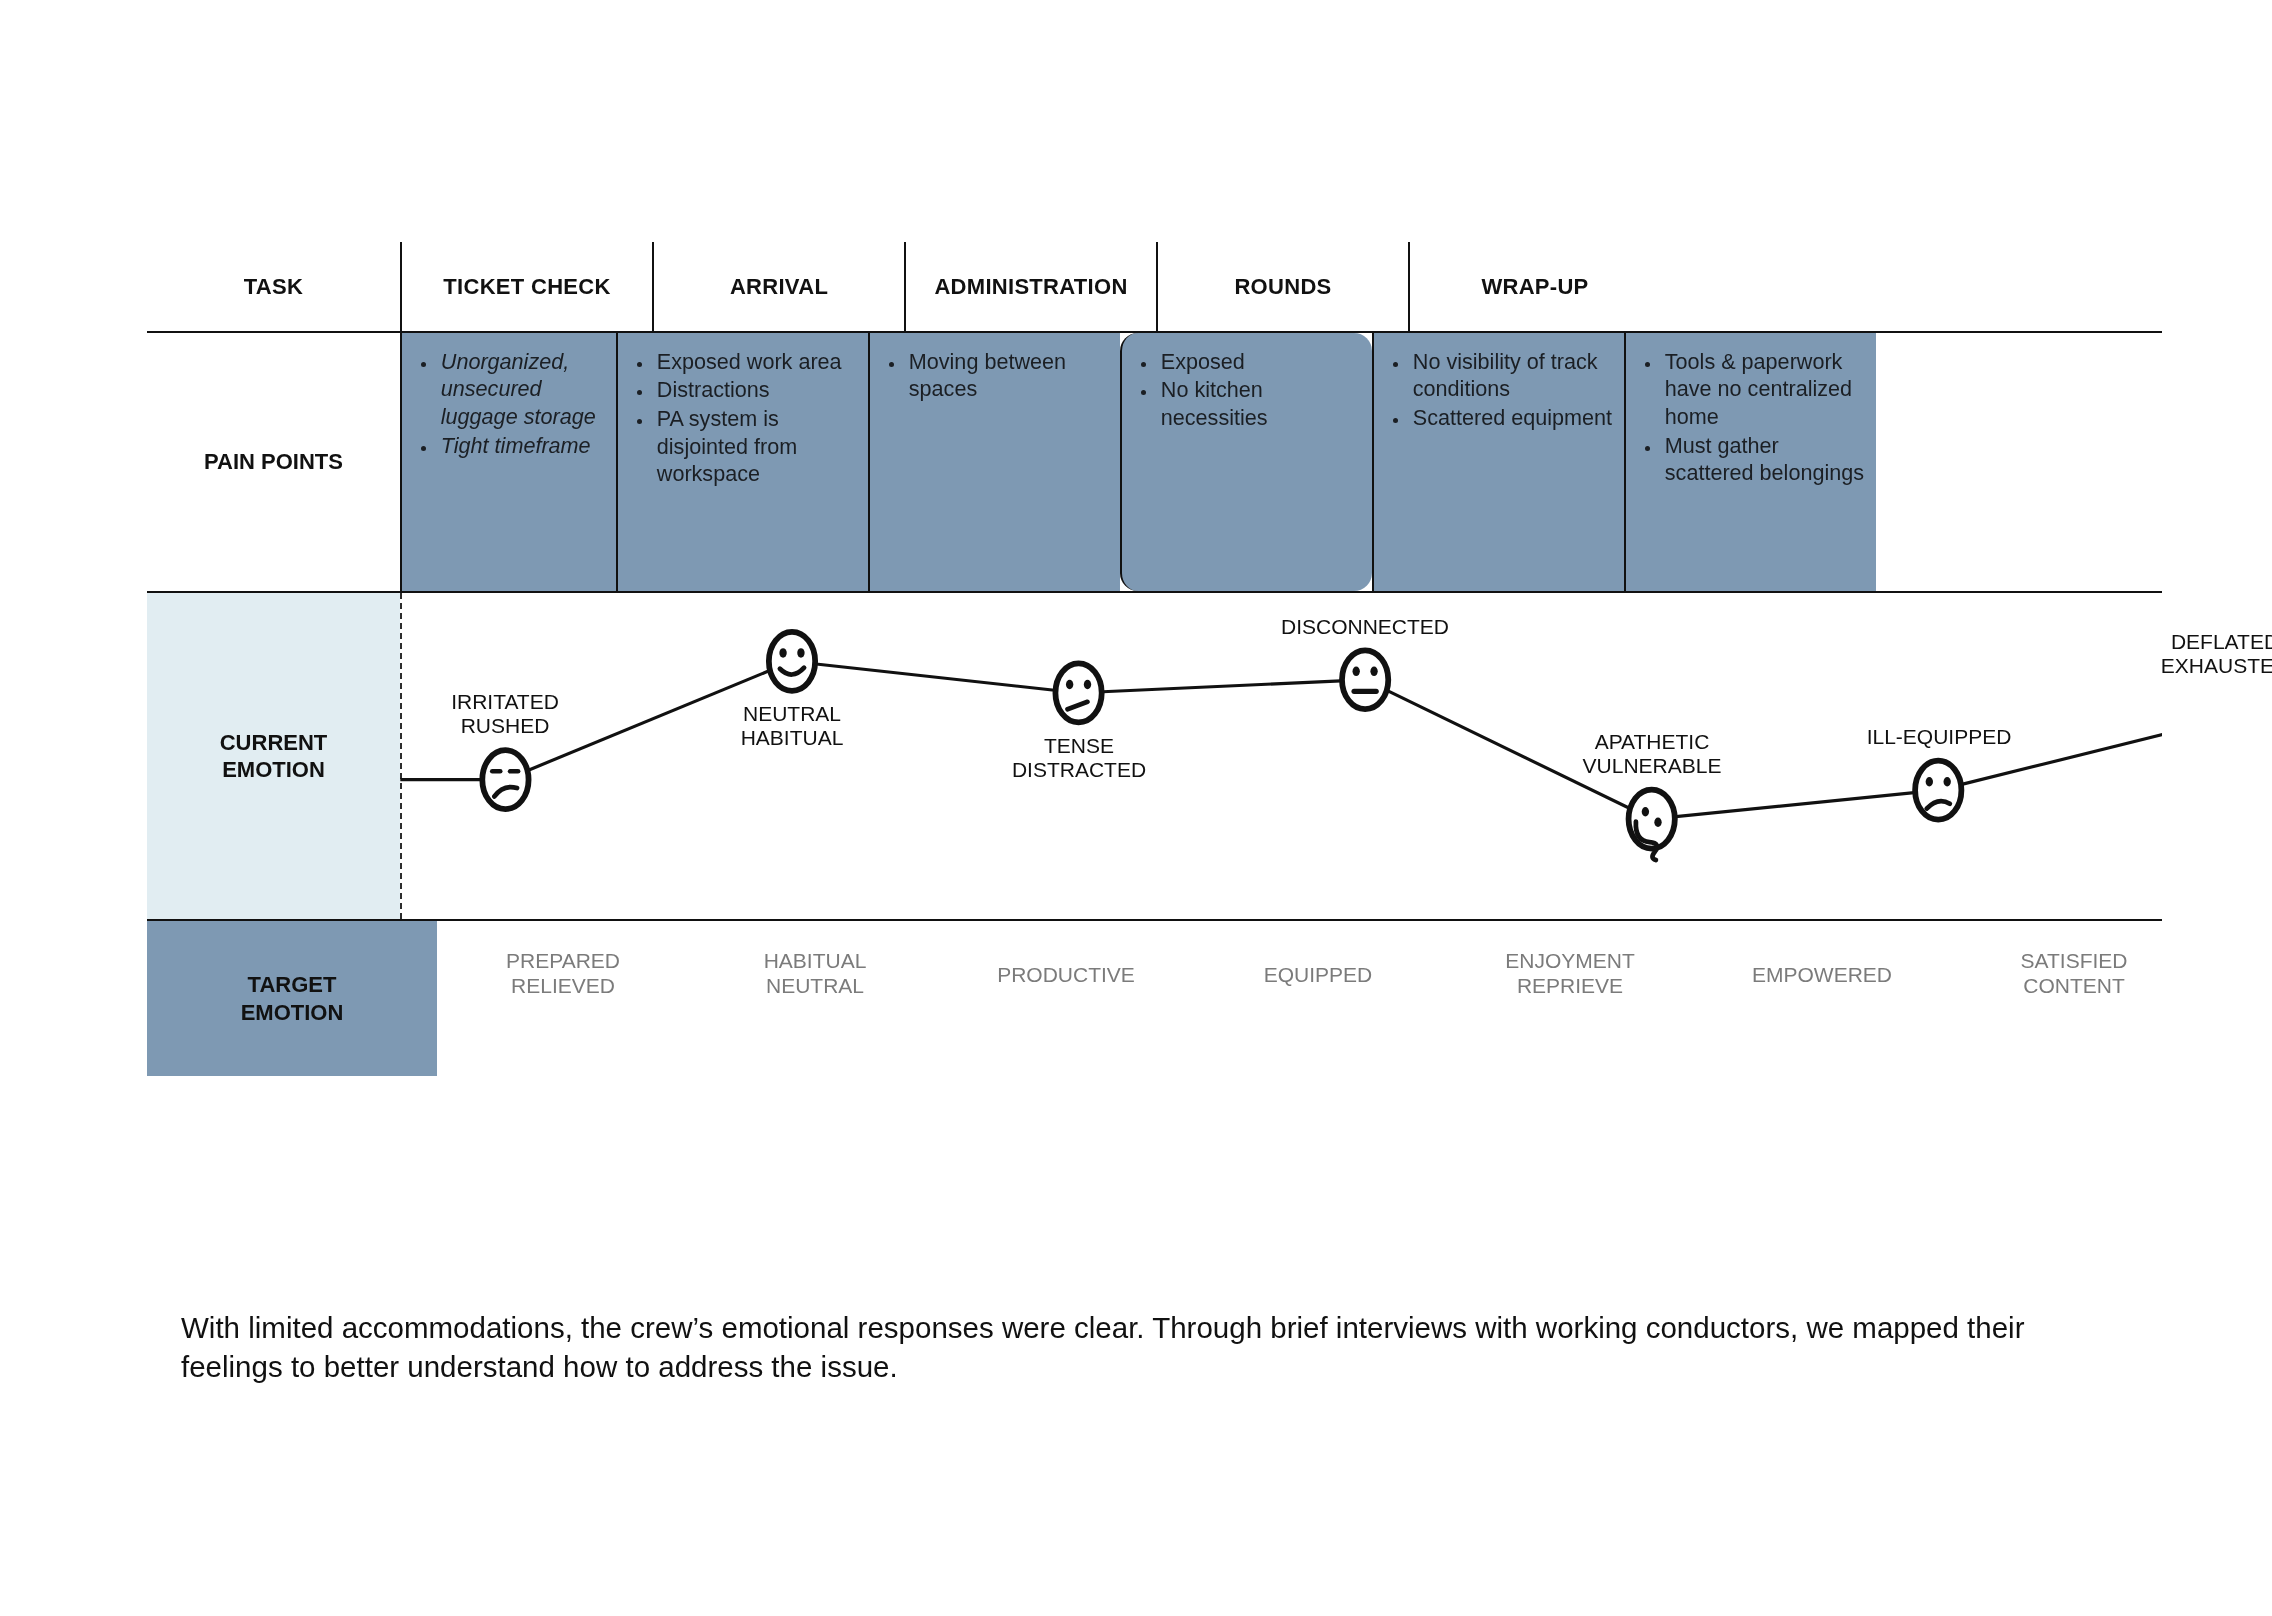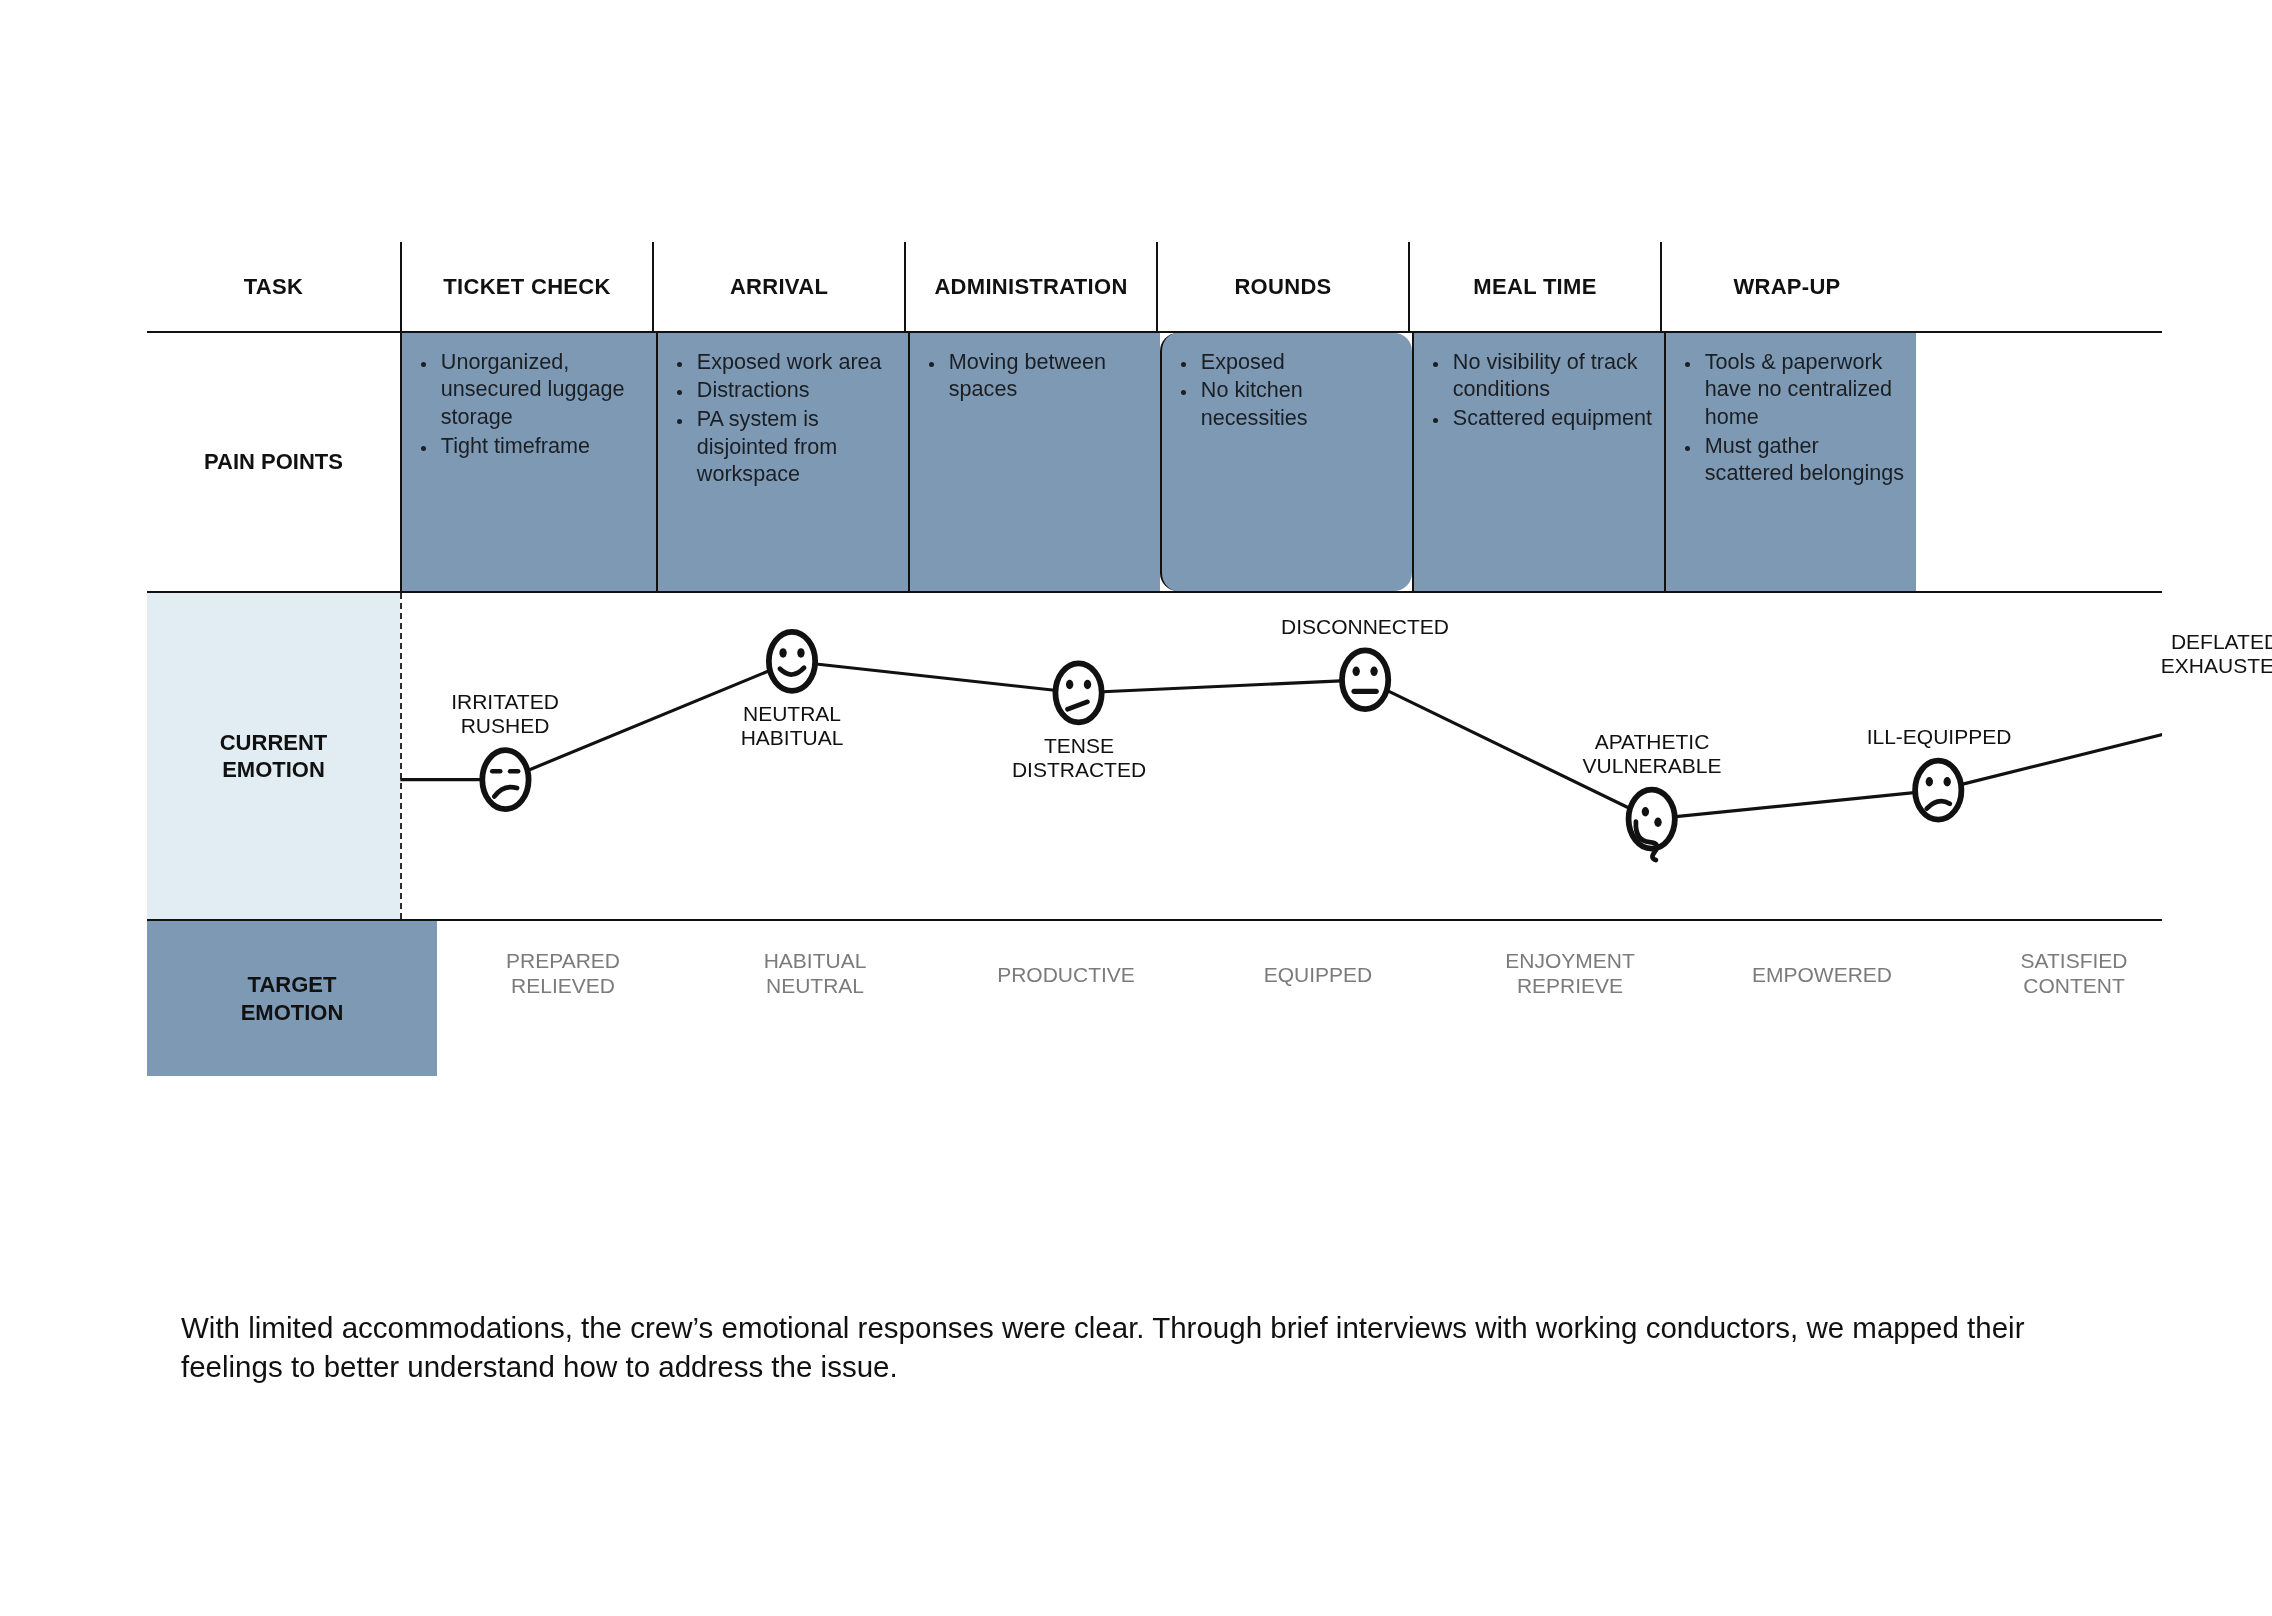--- a/index.html
+++ b/index.html
@@ -83,27 +83,26 @@
 
 <div class="canvas">
   <div class="map">
 
     <div class="hdr" id="hdr-row">
       <div class="cell" style="width:253px">TASK</div>
     <div class="cell" style="width: 252px;">TICKET CHECK</div>
         <div class="cell" style="width: 252px;">ARRIVAL</div>
         <div class="cell" style="width: 252px;">ADMINISTRATION</div>
         <div class="cell" style="width: 252px;">ROUNDS</div>
-        <div class="cell" style="width: 252px;">MEAL TIME</div>
         <div class="cell" style="width: 252px;">WRAP-UP</div>
       </div>
 
     <div class="pain" id="pain-row">
       <div class="cell lbl" style="width:253px">PAIN POINTS</div>
-    <div class="cell body" style="width: 256px;">
+    <div class="cell body" style="width: 216px; font-style: italic;">
           <ul>
             <li>Unorganized, unsecured luggage storage</li>
             <li>Tight timeframe</li>
           </ul>
         </div>
         <div class="cell body" style="width: 252px;">
           <ul>
             <li>Exposed work area</li>
             <li>Distractions</li>
             <li>PA system is disjointed from workspace</li>

